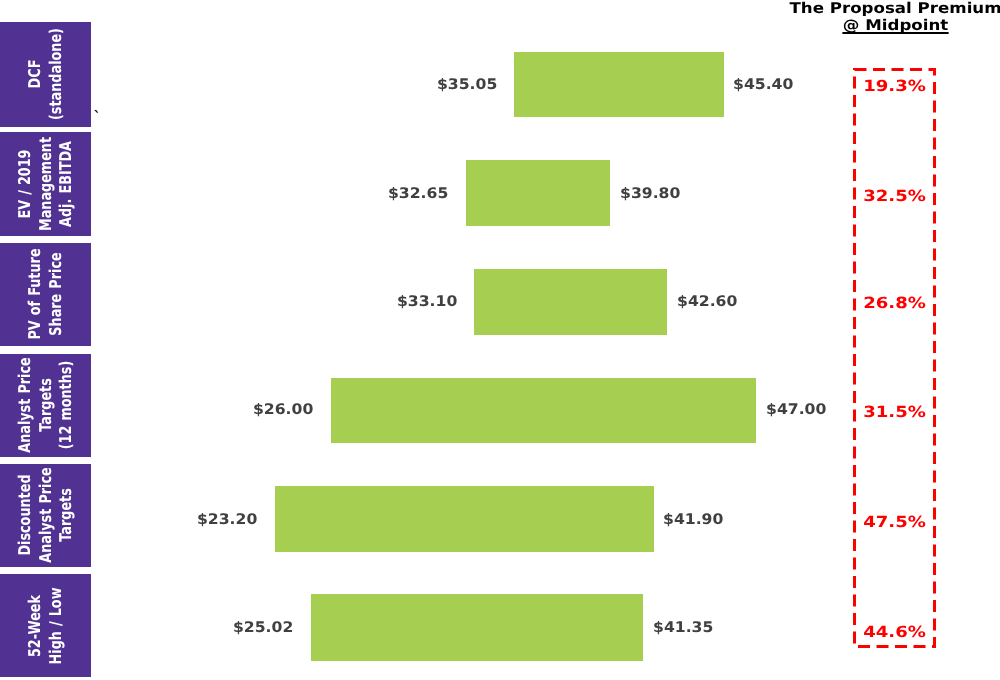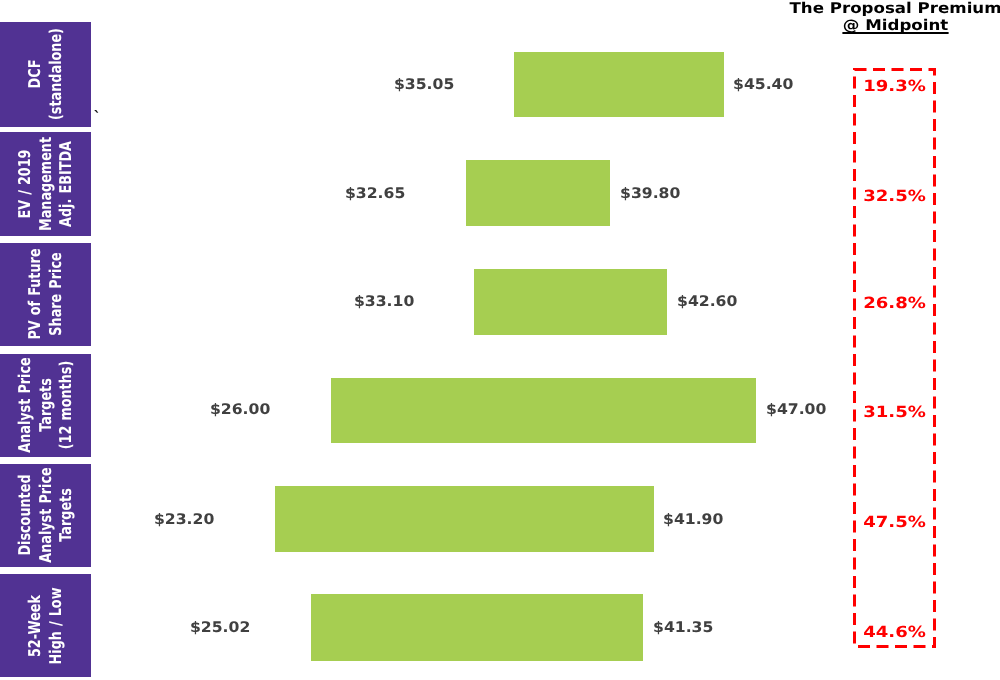--- a/index.html
+++ b/index.html
@@ -2,21 +2,21 @@
 <html><head>
 <meta charset="utf-8">
 <title>Valuation Range Summary</title>
 <style>
   html,body{margin:0;padding:0;}
   body{width:1000px;height:680px;background:#ffffff;overflow:hidden;
        font-family:"DejaVu Sans",sans-serif;
        -webkit-font-smoothing:antialiased;
        text-rendering:geometricPrecision;}
   #stage{position:relative;width:948px;height:680px;
-         transform:translateZ(0);}
+         transform:translateZ(0);padding-left:43px;}
   
   .val,.prem,.title,.cat-box,.cat-rot,.tick{opacity:0.999;}
 
   
   .cat-box{position:absolute;left:0;background:#513293;overflow:hidden;}
   .cat-rot{position:absolute;left:calc(50% + 1.2px);top:50%;
            transform-origin:50% 50%;
            transform:translate(-50%,-50%) rotate(-90deg) scale(1,1.27);
            color:#ffffff;font-weight:bold;font-size:12.8px;line-height:16.15px;word-spacing:0.6px;
            text-align:center;white-space:nowrap;}

